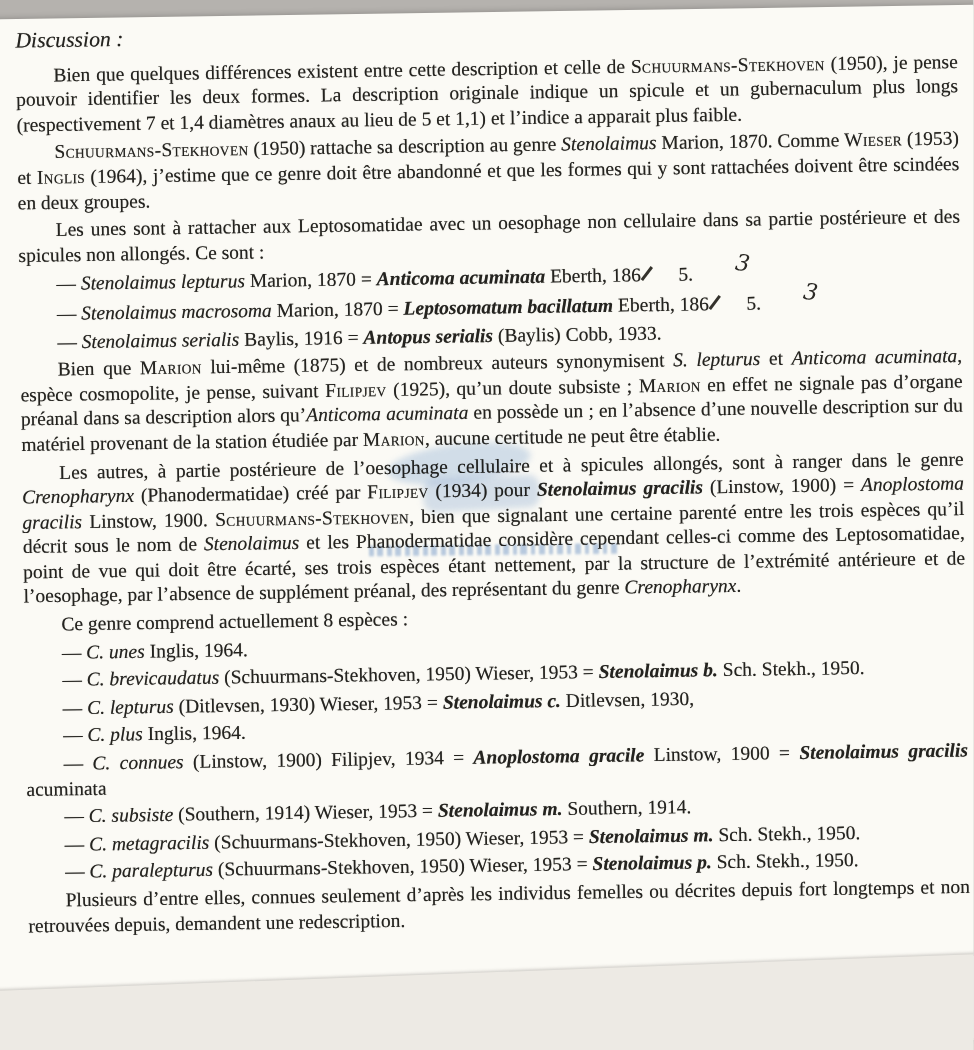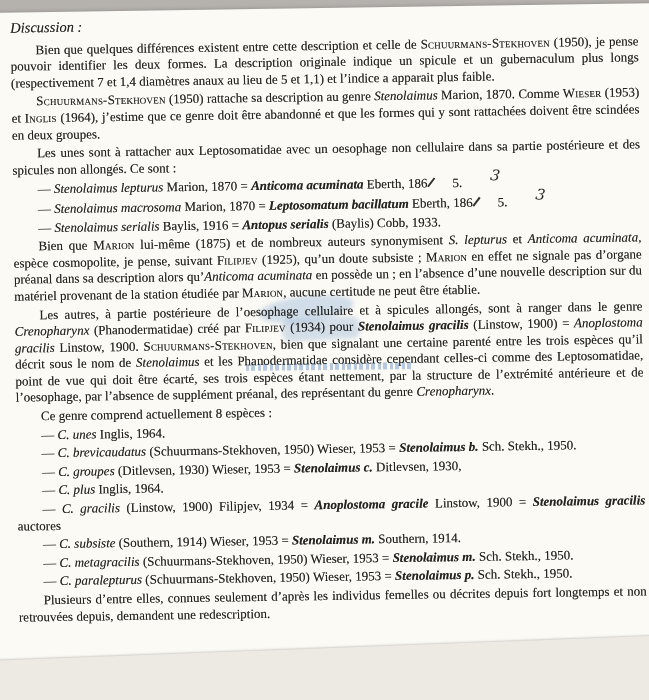--- a/index.html
+++ b/index.html
@@ -80,23 +80,23 @@
       <p class="blk para"><span class="sc">Schuurmans-Stekhoven</span><span> (1950) rattache sa description au genre </span><span class="i">Stenolaimus</span><span> Marion, 1870. Comme </span><span class="sc">Wieser</span><span> (1953) et </span><span class="sc">Inglis</span><span> (1964), j’estime que ce genre doit être abandonné et que les formes qui y sont rattachées doivent être scindées en deux groupes.</span></p>
       <p class="blk para"><span>Les unes sont à rattacher aux Leptosomatidae avec un oesophage non cellulaire dans sa partie postérieure et des spicules non allongés. Ce sont :</span></p>
       <p class="blk item"><span>— </span><span class="i">Stenolaimus lepturus</span><span> Marion, 1870 = </span><span class="bi">Anticoma acuminata</span><span> Eberth, 186</span><span class="x5">5</span><span>.</span><span class="hw">3</span></p>
       <p class="blk item"><span>— </span><span class="i">Stenolaimus macrosoma</span><span> Marion, 1870 = </span><span class="bi">Leptosomatum bacillatum</span><span> Eberth, 186</span><span class="x5">5</span><span>.</span><span class="hw">3</span></p>
       <p class="blk item"><span>— </span><span class="i">Stenolaimus serialis</span><span> Baylis, 1916 = </span><span class="bi">Antopus serialis</span><span> (Baylis) Cobb, 1933.</span></p>
       <p class="blk para"><span>Bien que </span><span class="sc">Marion</span><span> lui-même (1875) et de nombreux auteurs synonymisent </span><span class="i">S. lepturus</span><span> et </span><span class="i">Anticoma acuminata</span><span>, espèce cosmopolite, je pense, suivant </span><span class="sc">Filipjev</span><span> (1925), qu’un doute subsiste ; </span><span class="sc">Marion</span><span> en effet ne signale pas d’organe préanal dans sa description alors qu’</span><span class="i">Anticoma acuminata</span><span> en possède un ; en l’absence d’une nouvelle description sur du matériel provenant de la station étudiée par </span><span class="sc">Marion</span><span>, aucune certitude ne peut être établie.</span></p>
       <p class="blk para"><span>Les autres, à partie postérieure de l’oesophage cellulaire et à spicules allongés, sont à ranger dans le genre </span><span class="i">Crenopharynx</span><span> (Phanodermatidae) créé par </span><span class="sc">Filipjev</span><span> (1934) pour </span><span class="bi">Stenolaimus gracilis</span><span> (Linstow, 1900) = </span><span class="i">Anoplostoma gracilis</span><span> Linstow, 1900. </span><span class="sc">Schuurmans-Stekhoven</span><span>, bien que signalant une certaine parenté entre les trois espèces qu’il décrit sous le nom de </span><span class="i">Stenolaimus</span><span> et les Phanodermatidae considère cependant celles-ci comme des Leptosomatidae, point de vue qui doit être écarté, ses trois espèces étant nettement, par la structure de l’extrémité antérieure et de l’oesophage, par l’absence de supplément préanal, des représentant du genre </span><span class="i">Crenopharynx</span><span>.</span></p>
       <p class="blk para"><span>Ce genre comprend actuellement 8 espèces :</span></p>
       <p class="blk item"><span>— </span><span class="i">C. unes</span><span> Inglis, 1964.</span></p>
       <p class="blk item"><span>— </span><span class="i">C. brevicaudatus</span><span> (Schuurmans-Stekhoven, 1950) Wieser, 1953 = </span><span class="bi">Stenolaimus b.</span><span> Sch. Stekh., 1950.</span></p>
-      <p class="blk item"><span>— </span><span class="i">C. groupes</span><span> (Ditlevsen, 1930) Wieser, 1953 = </span><span class="bi">Stenolaimus c.</span><span> Ditlevsen, 1930,</span></p>
+      <p class="blk item"><span>— </span><span class="i">C. lepturus</span><span> (Ditlevsen, 1930) Wieser, 1953 = </span><span class="bi">Stenolaimus c.</span><span> Ditlevsen, 1930,</span></p>
       <p class="blk item"><span>— </span><span class="i">C. plus</span><span> Inglis, 1964.</span></p>
-      <p class="blk item"><span>— </span><span class="i">C. gracilis</span><span> (Linstow, 1900) Filipjev, 1934 = </span><span class="bi">Anoplostoma gracile</span><span> Linstow, 1900 = </span><span class="bi">Stenolaimus gracilis</span><span> auctores</span></p>
+      <p class="blk item"><span>— </span><span class="i">C. connues</span><span> (Linstow, 1900) Filipjev, 1934 = </span><span class="bi">Anoplostoma gracile</span><span> Linstow, 1900 = </span><span class="bi">Stenolaimus gracilis</span><span> acuminata</span></p>
       <p class="blk item"><span>— </span><span class="i">C. subsiste</span><span> (Southern, 1914) Wieser, 1953 = </span><span class="bi">Stenolaimus m.</span><span> Southern, 1914.</span></p>
       <p class="blk item"><span>— </span><span class="i">C. metagracilis</span><span> (Schuurmans-Stekhoven, 1950) Wieser, 1953 = </span><span class="bi">Stenolaimus m.</span><span> Sch. Stekh., 1950.</span></p>
       <p class="blk item"><span>— </span><span class="i">C. paralepturus</span><span> (Schuurmans-Stekhoven, 1950) Wieser, 1953 = </span><span class="bi">Stenolaimus p.</span><span> Sch. Stekh., 1950.</span></p>
       <p class="blk para"><span>Plusieurs d’entre elles, connues seulement d’après les individus femelles ou décrites depuis fort longtemps et non retrouvées depuis, demandent une redescription.</span></p>
     </div>
 </div>
 
 <div class="wm">
   <div class="blob1"></div>
   <div class="blob2"></div>

